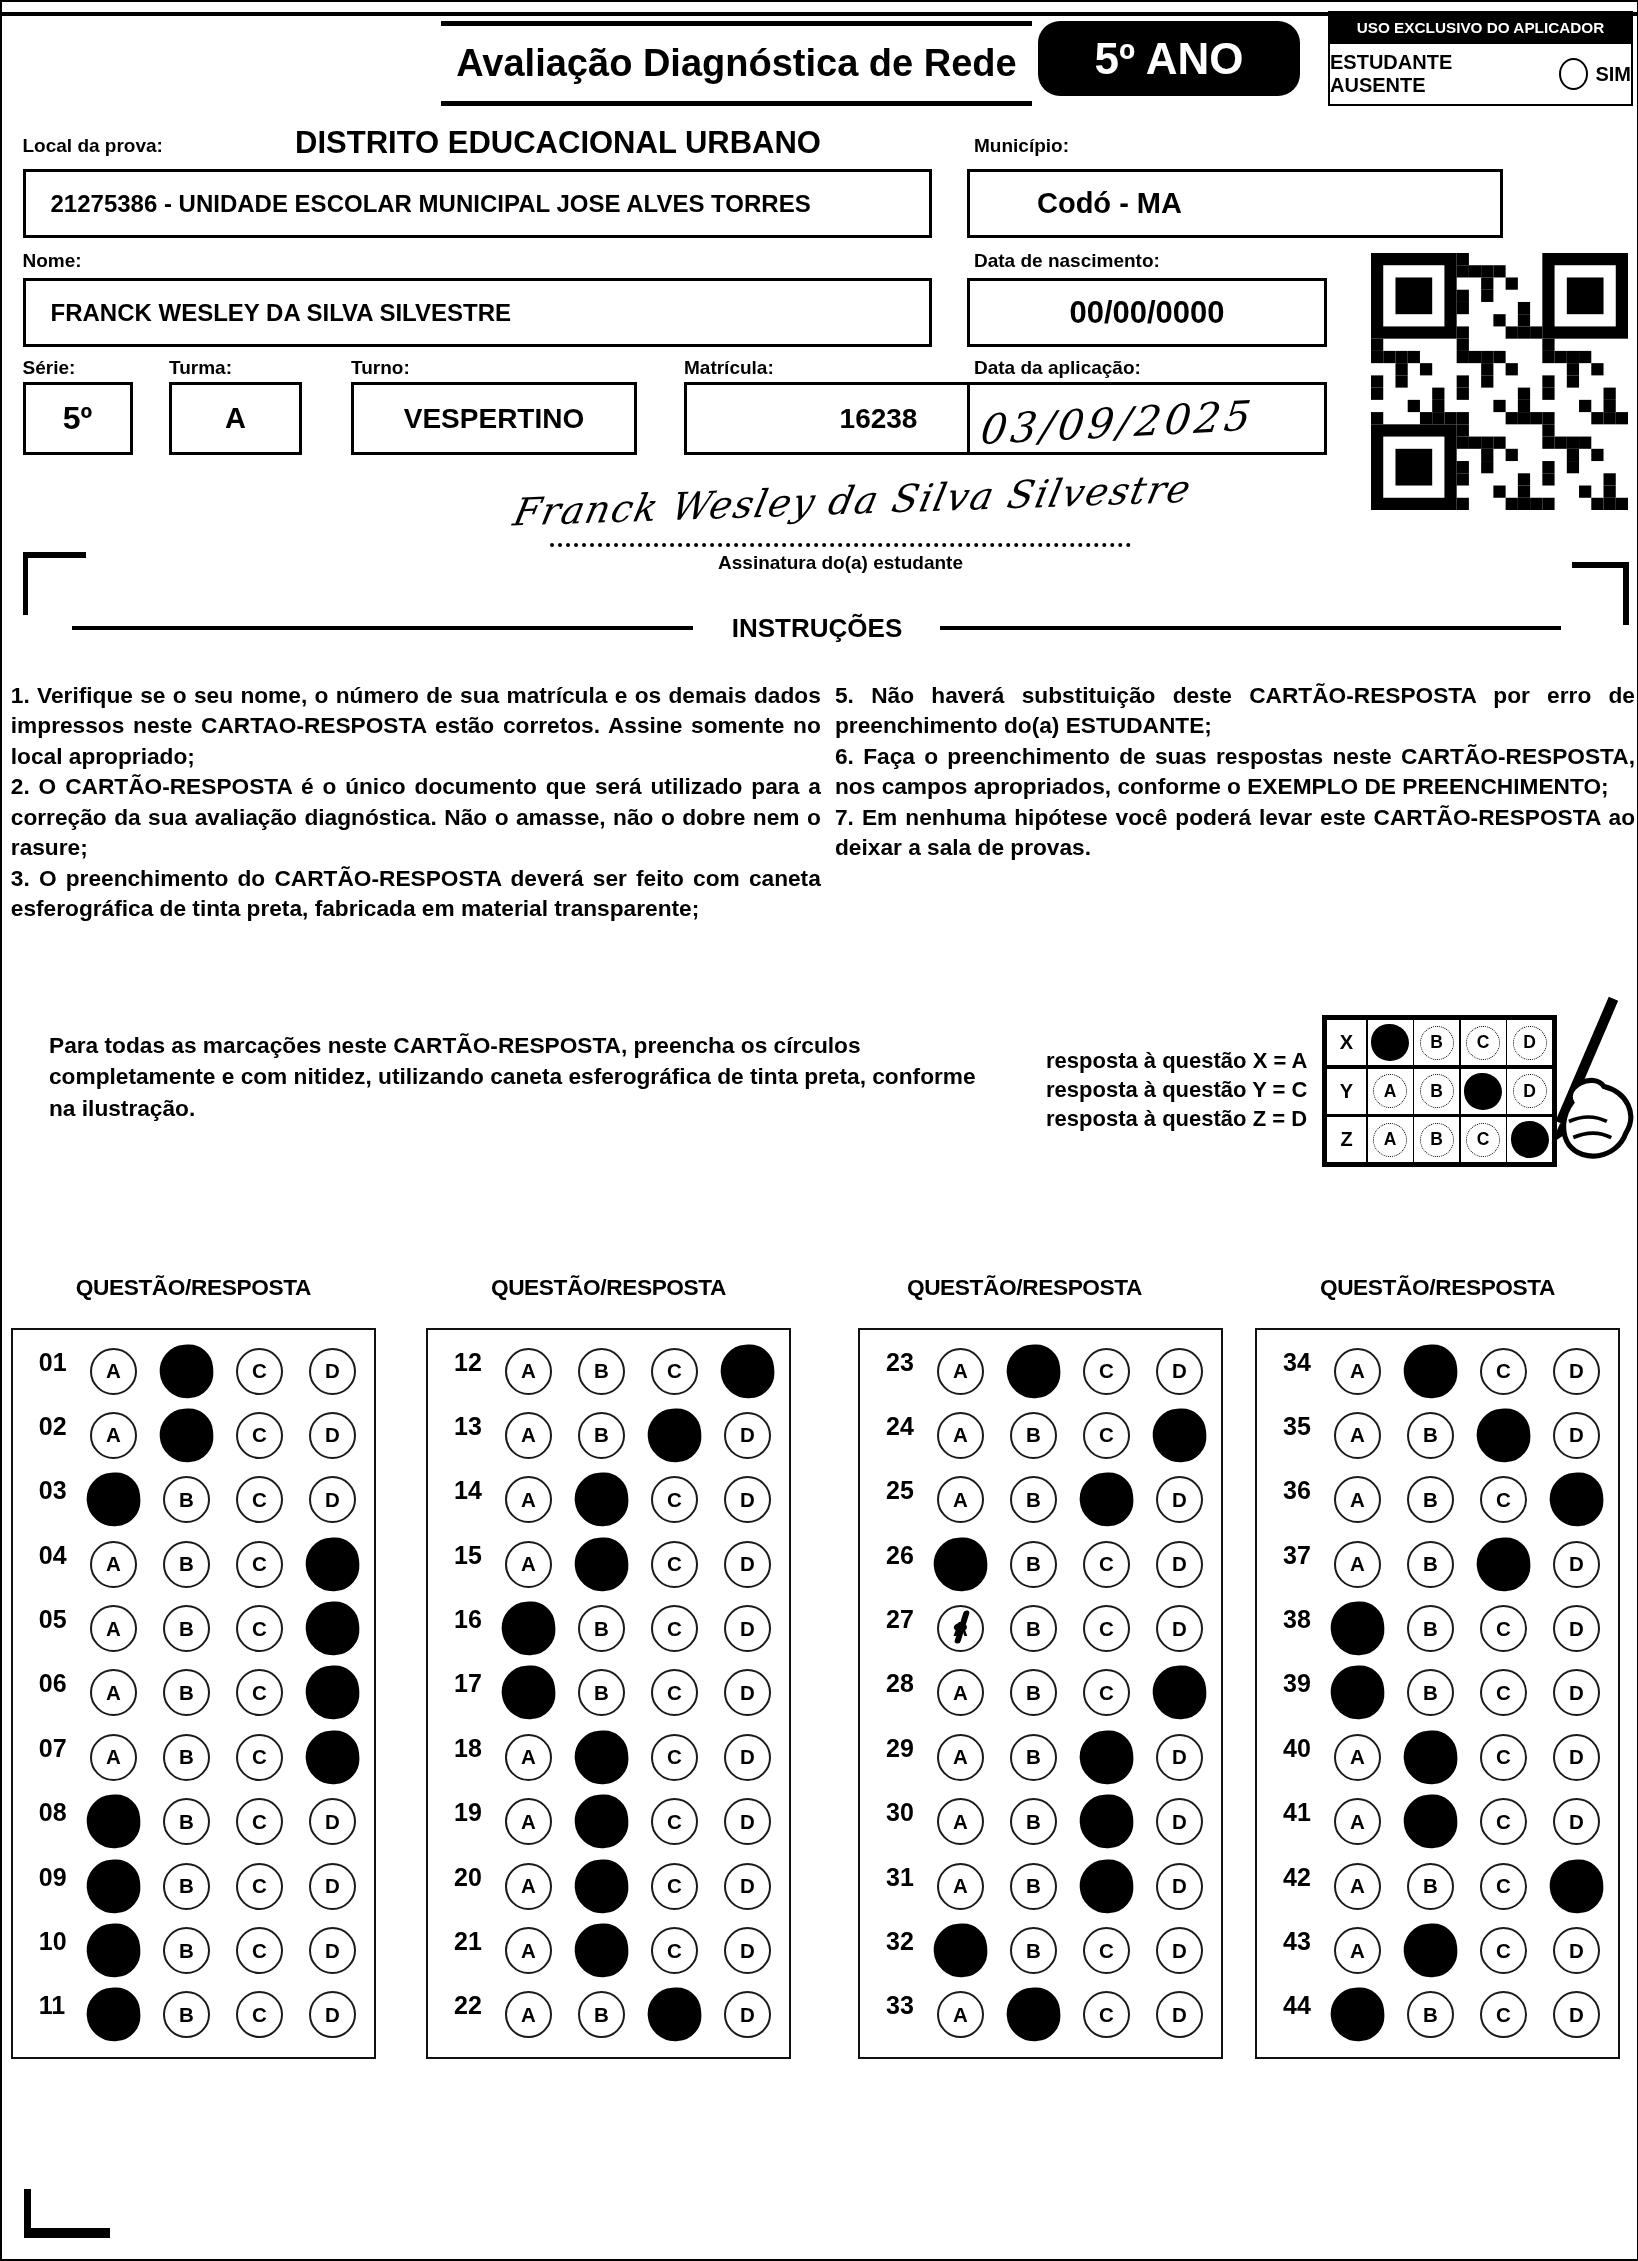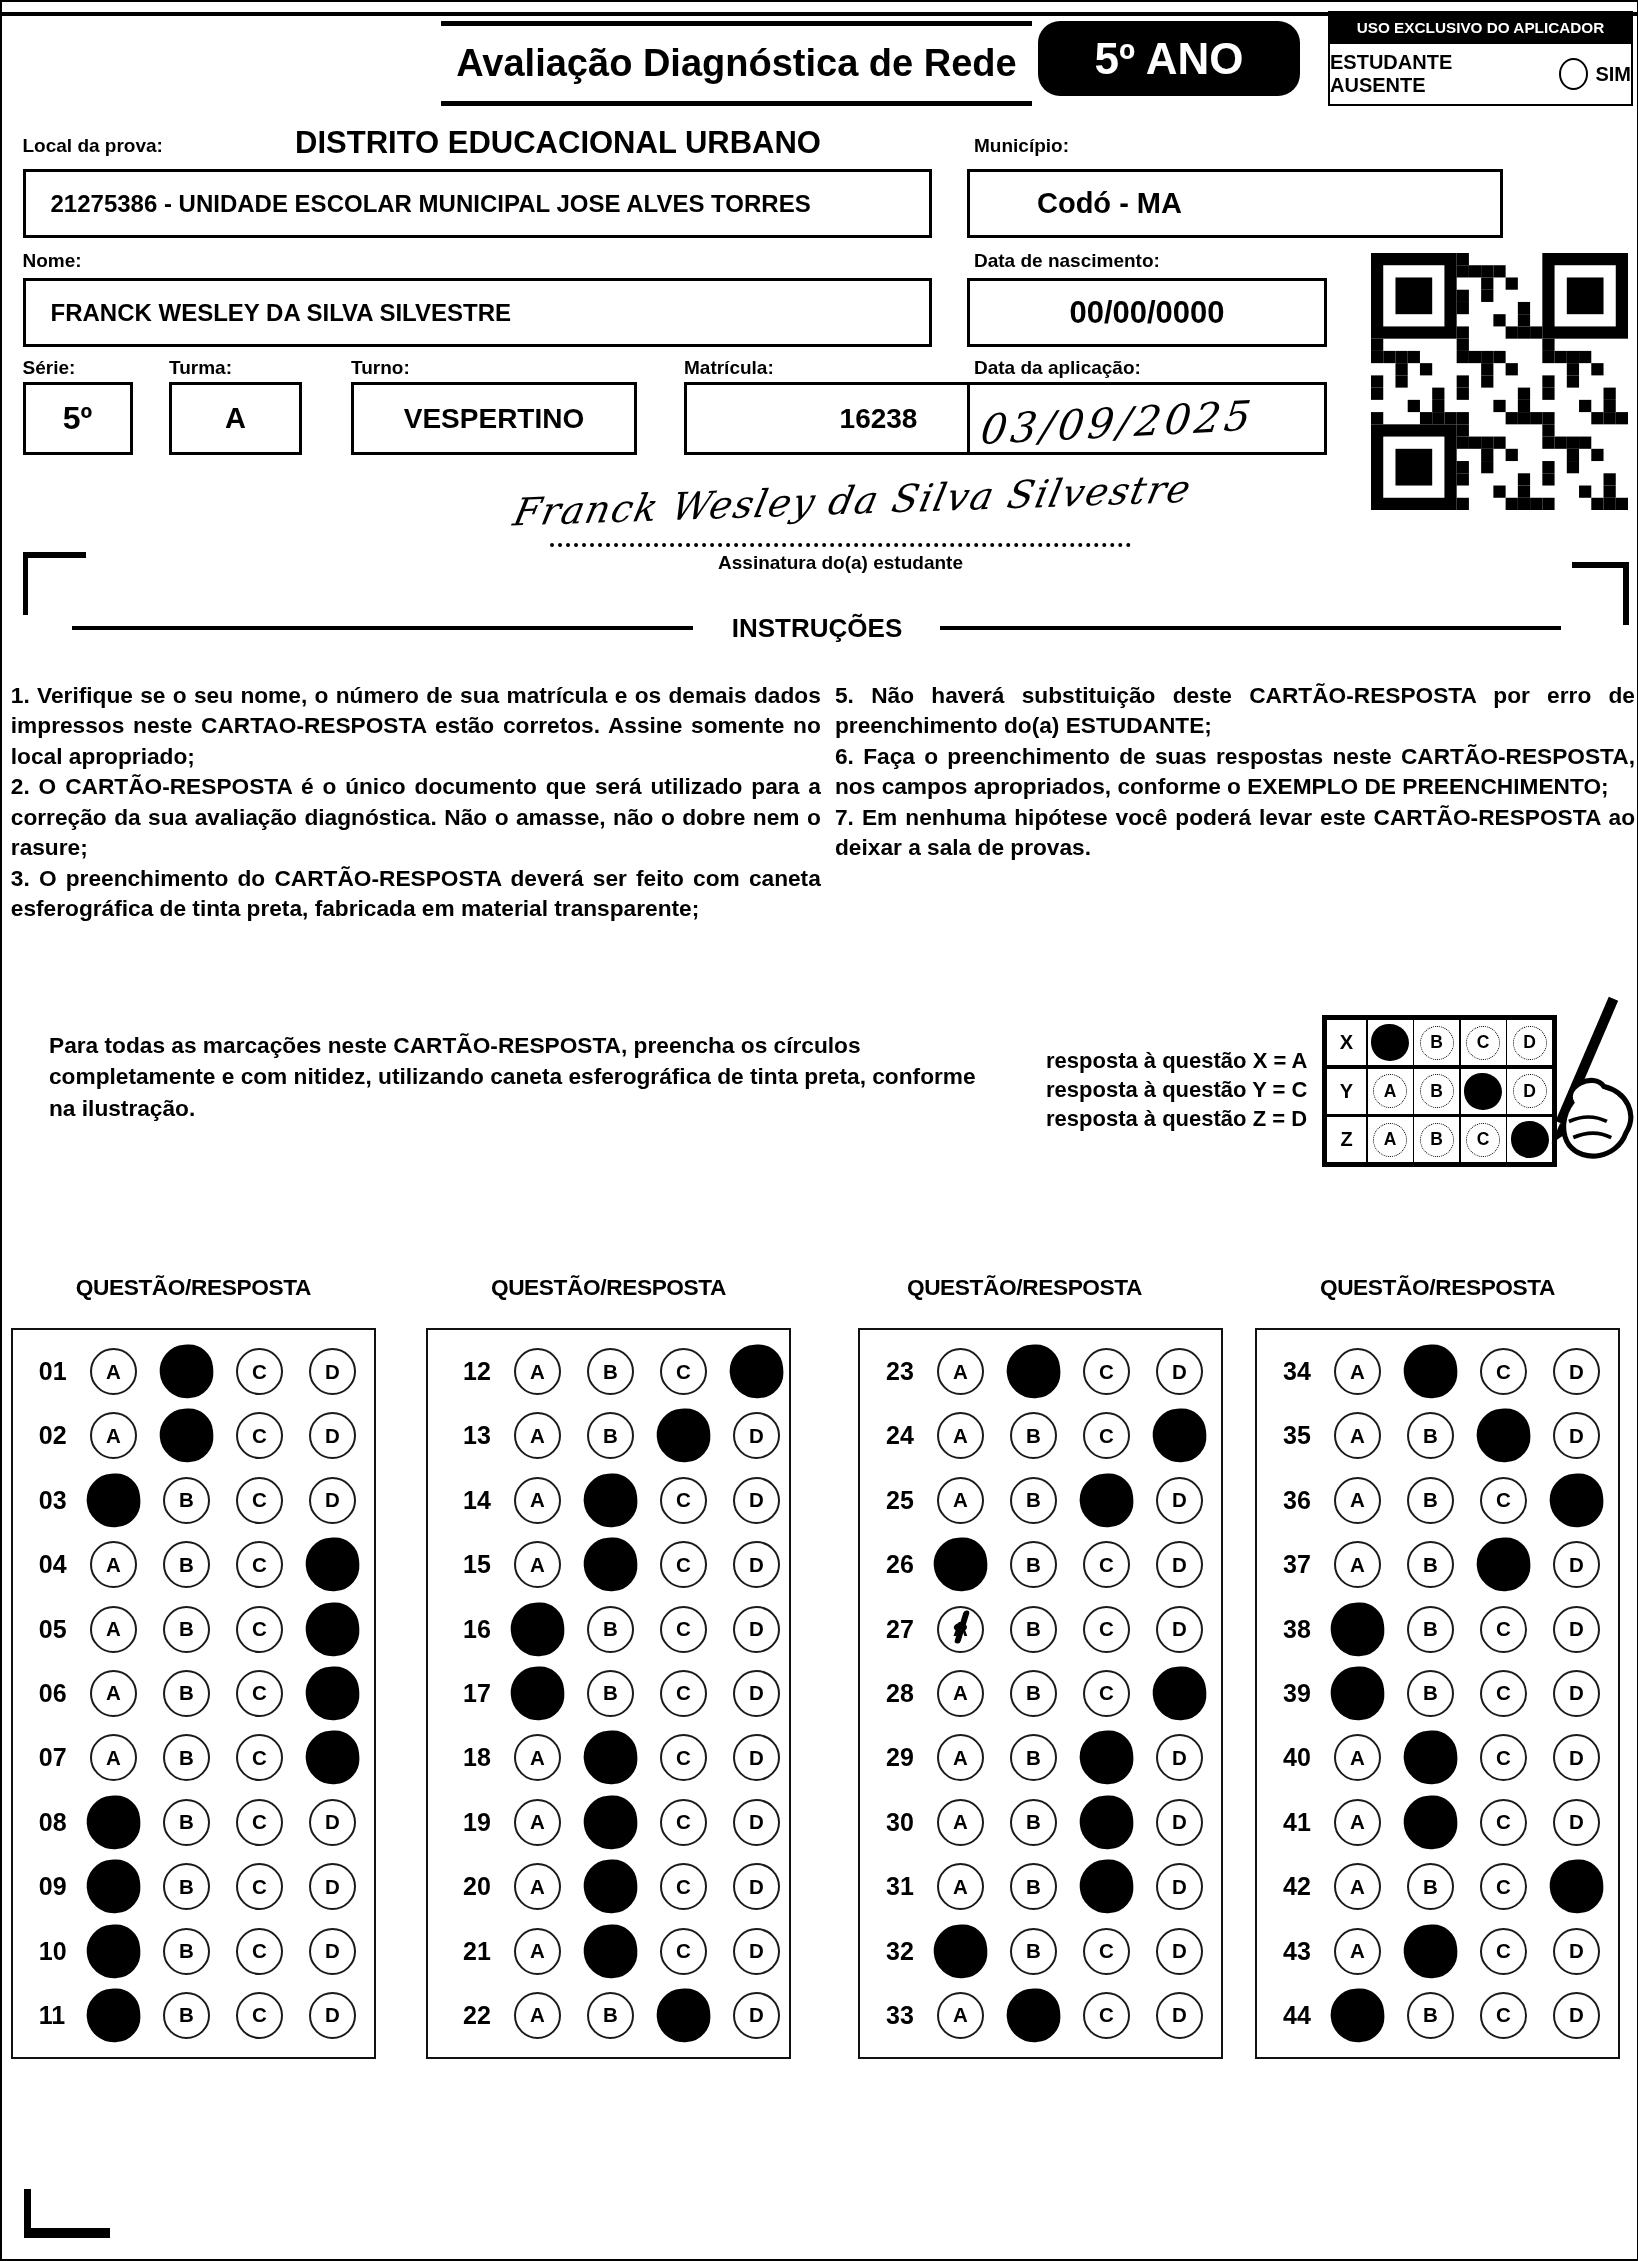--- a/index.html
+++ b/index.html
@@ -52,21 +52,21 @@
   #ex-legend{left:1044px;top:1044px;font-size:22px;font-weight:bold;line-height:1.32;white-space:nowrap;}
   #ex-grid{left:1320px;top:1013px;border:5.1px solid #000;background:#000;display:grid;grid-template-columns:39px repeat(4,45px);grid-auto-rows:45px;grid-row-gap:3.7px;grid-column-gap:1.5px;}
   .ex-cell{background:#fff;display:flex;align-items:center;justify-content:center;font-weight:bold;}
   .ex-label{font-size:20px;}
   .ex-bubble{width:34px;height:34px;border:1.5px dotted #000;border-radius:50%;display:flex;align-items:center;justify-content:center;font-size:17.5px;font-weight:bold;box-sizing:border-box;}
   .ex-bubble.filled{background:#000;border:none;color:transparent;width:38px;height:37px;border-radius:48% 52% 50% 50%;}
   
   .qheader{top:1272px;width:365px;text-align:center;font-size:22.7px;font-weight:bold;letter-spacing:-0.4px;}
   .answer-box{top:1326px;width:365px;height:731px;border:2.2px solid #111;box-sizing:border-box;
     display:flex;flex-direction:column;justify-content:space-between;padding:17.5px 0;}
-  .q-row{display:flex;align-items:center;height:48px;}
+  .q-row{display:flex;align-items:flex-start;height:48px;}
   .qnum{width:51px;padding-left:26px;font-size:25px;font-weight:bold;}
   .bubbles{display:flex;gap:26px;}
   .bubble{position:relative;width:47px;height:47px;border:2.2px solid #1a1a1a;border-radius:50%;
     display:flex;align-items:center;justify-content:center;font-size:20.5px;font-weight:bold;box-sizing:border-box;background:#fff;}
   .bubble.filled{background:#000;border-color:#000;color:transparent;transform:scale(1.14) rotate(-4deg);border-radius:52% 48% 50% 54%;}
   .bubble .scribble-mark{position:absolute;left:20px;top:2.9px;width:5.8px;height:34px;background:#000;
     transform:rotate(7deg) skewX(-10deg);border-radius:2.9px;}
   .bubble .scribble-mark::after{content:"";position:absolute;left:-5.1px;top:13px;width:13px;height:8.8px;background:#000;border-radius:50%;}
   
   #qr{left:1363px;top:251px;width:269px;height:257px;}
@@ -429,21 +429,21 @@
       <div class="q-row">
         <span class="qnum">11</span>
         <div class="bubbles">
           <div class="bubble filled">A</div>
           <div class="bubble">B</div>
           <div class="bubble">C</div>
           <div class="bubble">D</div>
         </div>
       </div>
     </div>
-  <div class="abs answer-box" style="left:424px;padding-left:9px;" id="col-1">
+  <div class="abs answer-box" style="left:424px;" id="col-1">
       <div class="q-row">
         <span class="qnum">12</span>
         <div class="bubbles">
           <div class="bubble">A</div>
           <div class="bubble">B</div>
           <div class="bubble">C</div>
           <div class="bubble filled">D</div>
         </div>
       </div>
       <div class="q-row">

